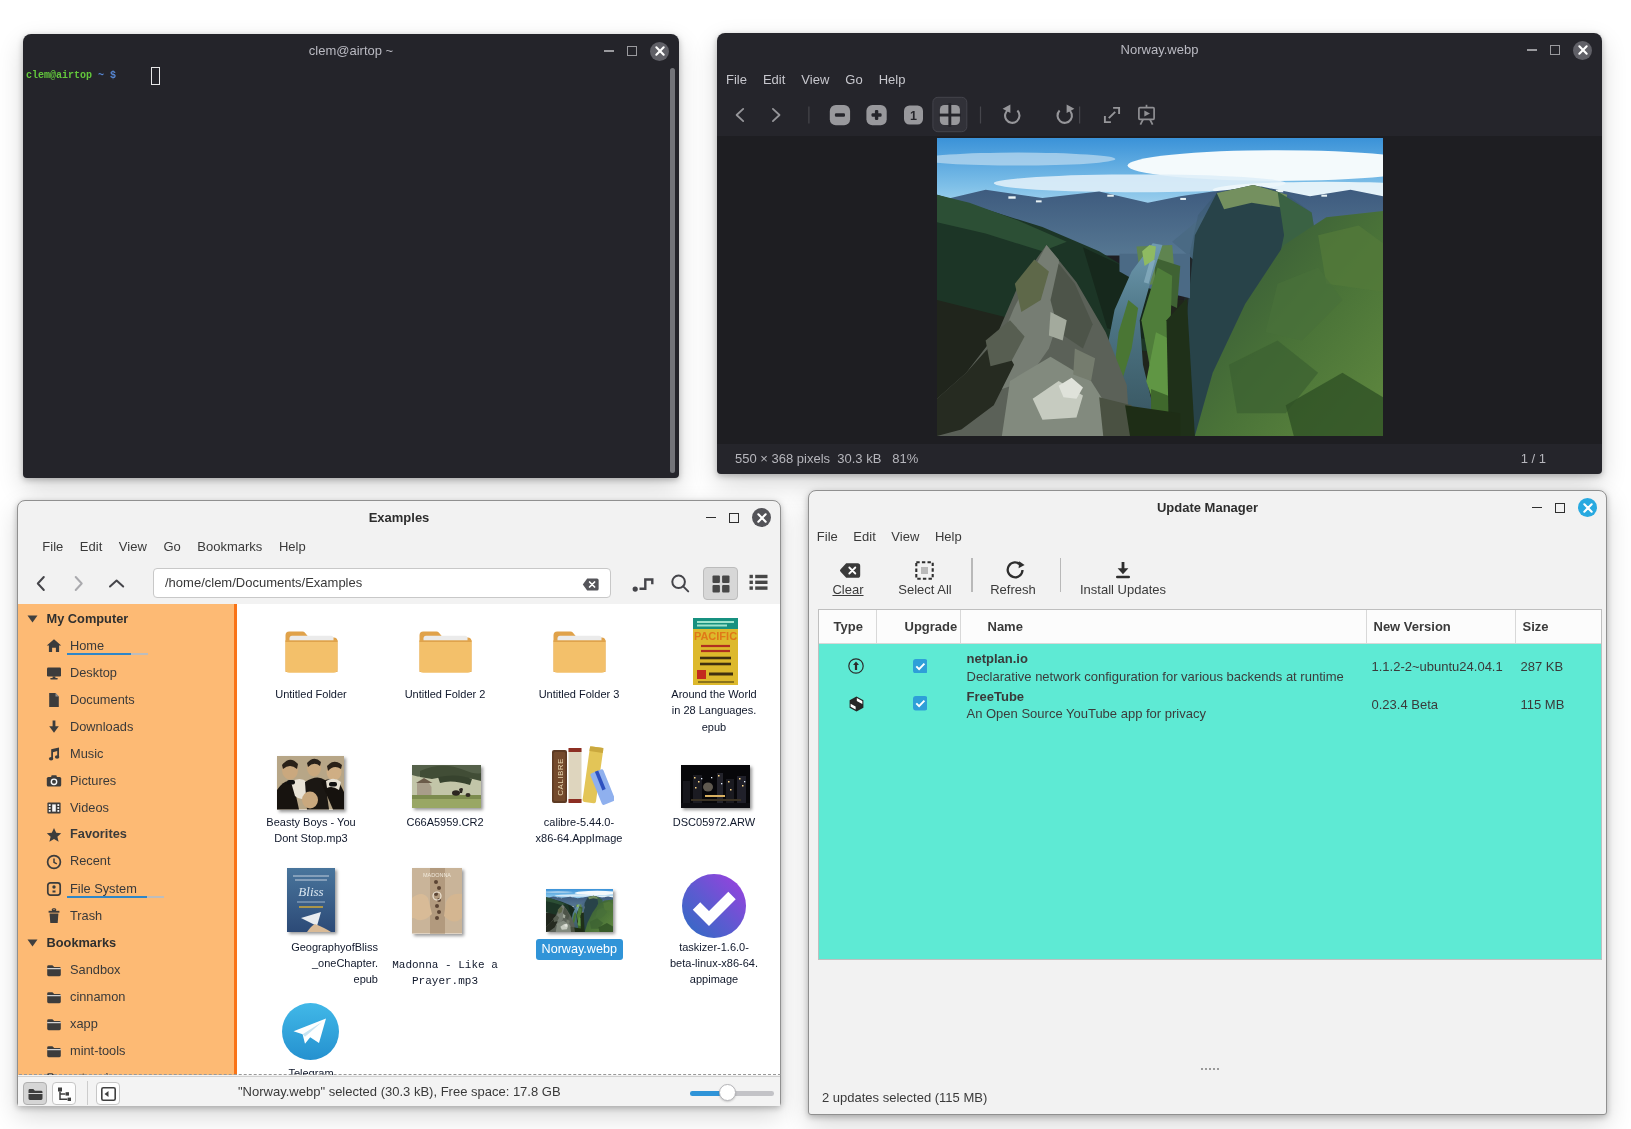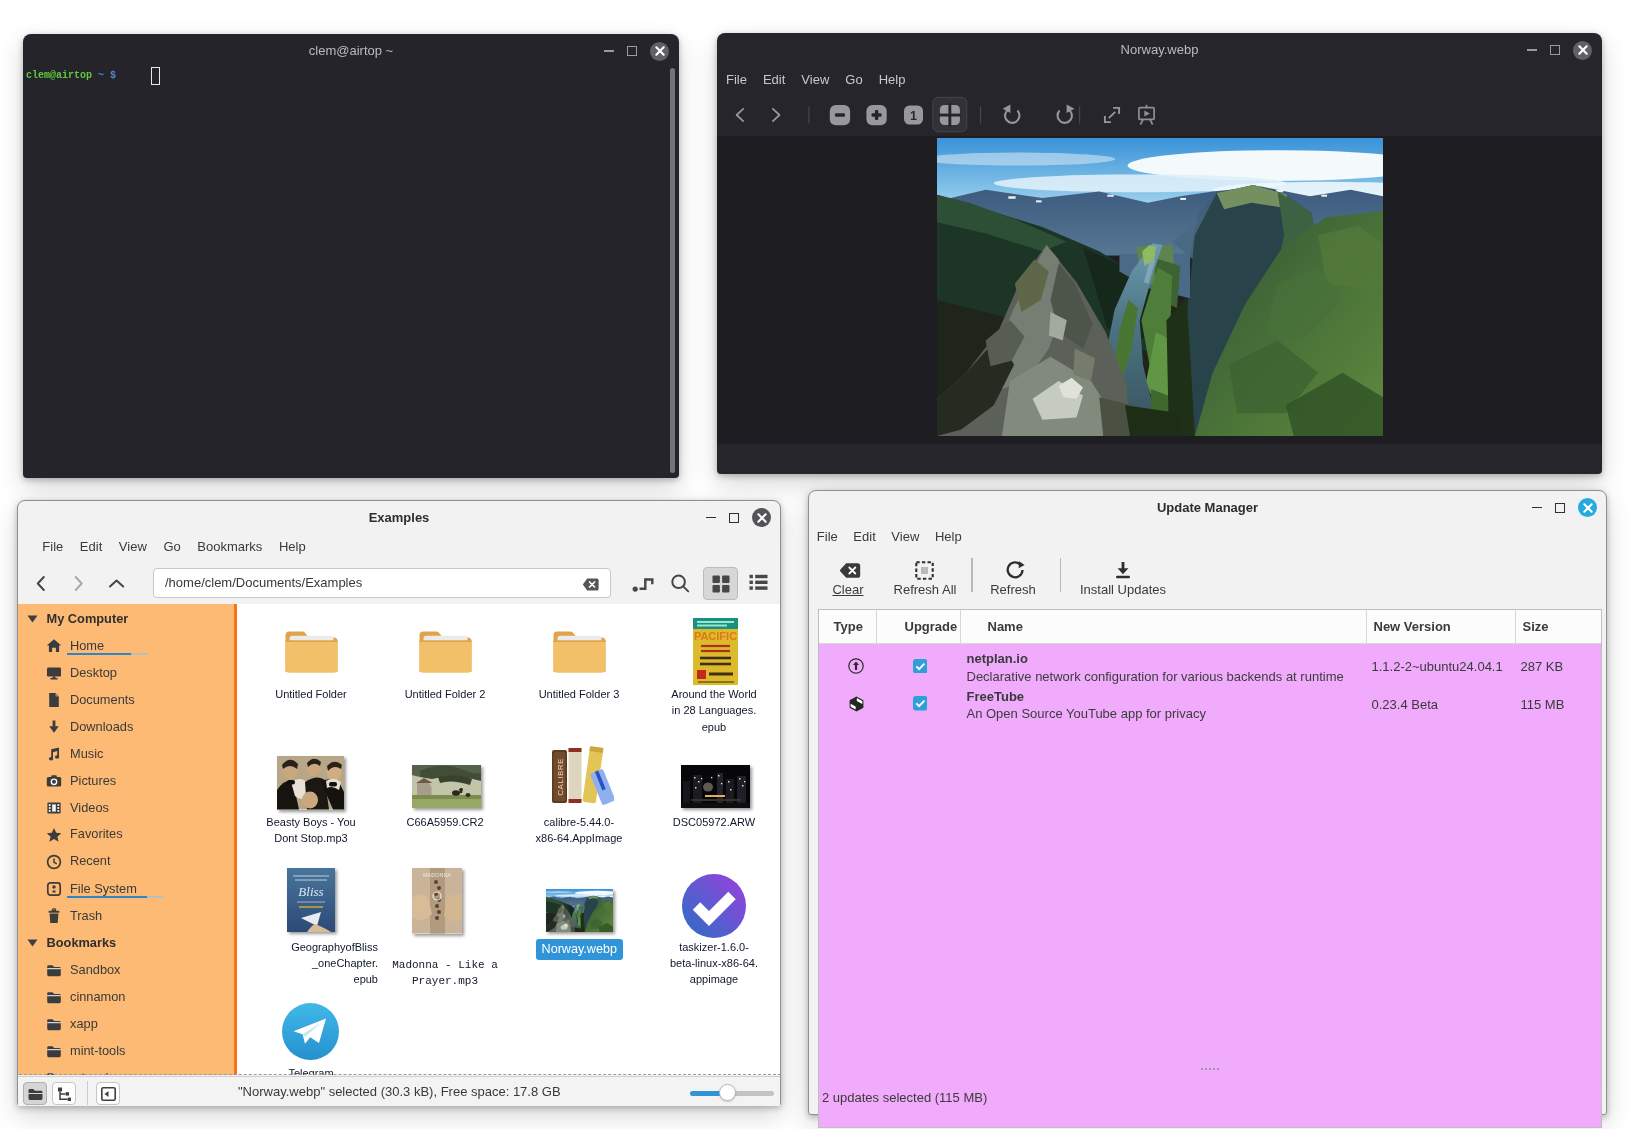--- a/index.html
+++ b/index.html
@@ -220,20 +220,24 @@
       <path d="M426 23.5 L423.4 28.6"></path>
       <path d="M433 23.5 L435.6 28.6"></path>
     </g>
     <path d="M427.3 14.6 L433 17.5 L427.3 20.4 Z" fill="#8f8f93"></path>
   </svg>
   <div id="vcontent">
     <svg style="position:absolute;left:220px;top:2px" width="446" height="298">
         <use href="#fjord"></use>
       </svg>
   </div>
+  <div id="vstatus">
+    <span style="position:absolute;left:18px;top:7px">550 × 368 pixels&nbsp;&nbsp;30.3 kB&nbsp;&nbsp;&nbsp;81%</span>
+    <span style="position:absolute;right:56px;top:7px">1 / 1</span>
+  </div>
 </div>
 
 <div class="win shadow" id="nemo">
   <div class="ltitle">Examples</div>
   <div class="lbtns">
     <div class="lmin"></div>
       <div class="lmax"></div>
     <div class="lclose">
         <svg class="xx" viewBox="0 0 12 12">
           <path d="M2 2 L10 10 M10 2 L2 10" stroke="#fff" stroke-width="2.3" stroke-linecap="round"></path>
@@ -353,21 +357,21 @@
               <rect x="2.8" y="7.1" width="1.8" height="1.8"></rect>
               <rect x="2.8" y="10" width="1.8" height="1.8"></rect>
               <rect x="11.4" y="4.2" width="1.8" height="1.8"></rect>
               <rect x="11.4" y="7.1" width="1.8" height="1.8"></rect>
               <rect x="11.4" y="10" width="1.8" height="1.8"></rect>
               <rect x="6.2" y="4.4" width="3.6" height="7.2"></rect>
             </g>
           </svg>
           <span>Videos</span>
         </div>
-      <div class="srow" style="top:218.7px;">
+      <div class="srow" style="top:218.7px;font-weight:bold;">
           <svg width="16" height="16" viewBox="0 0 16 16">
             <path d="M8 1 L10.2 5.8 15.2 6.3 11.4 9.7 12.6 14.7 8 12 3.4 14.7 4.6 9.7 0.8 6.3 5.8 5.8 Z" fill="#3c3c3c"></path>
           </svg>
           <span>Favorites</span>
         </div>
       <div class="srow" style="top:245.8px;">
           <svg width="16" height="16" viewBox="0 0 16 16">
             <circle cx="8" cy="8" r="6.4" fill="none" stroke="#3c3c3c" stroke-width="1.7"></circle>
             <path d="M8 4.5 V8.3 L10.8 9.9" stroke="#3c3c3c" stroke-width="1.5" fill="none"></path>
           </svg>
@@ -656,36 +660,36 @@
   <div id="umtoolbar" style="position:absolute;left:0;top:62px;width:797px;height:51px;font-size:13px;color:#3a3a3a;">
     <svg style="position:absolute;left:30px;top:9px" width="22" height="17" viewBox="0 0 22 17">
       <path d="M7.2 1.2 H18.6 a2.6 2.6 0 0 1 2.6 2.6 v9.4 a2.6 2.6 0 0 1 -2.6 2.6 H7.2 L1.6 9.8 a1.8 1.8 0 0 1 0 -2.6 Z" fill="#3a3a3a"></path>
       <path d="M10.3 5.5 L16.3 11.5 M16.3 5.5 L10.3 11.5" stroke="#fff" stroke-width="1.8" stroke-linecap="round"></path>
     </svg>
     <span style="position:absolute;left:0;top:29px;width:78px;text-align:center;text-decoration:underline;">Clear</span>
     <svg style="position:absolute;left:106px;top:8px" width="19" height="19" viewBox="0 0 19 19">
       <rect x="1.3" y="1.3" width="16.4" height="16.4" fill="none" stroke="#2e2e2e" stroke-width="2.1" stroke-dasharray="3.4 2.2"></rect>
       <rect x="6" y="6" width="7" height="7" fill="#b9b9b9"></rect>
     </svg>
-    <span style="position:absolute;left:76px;top:29px;width:80px;text-align:center;">Refresh All</span>
+    <span style="position:absolute;left:76px;top:29px;width:80px;text-align:center;">Select All</span>
     <div style="position:absolute;left:162.4px;top:5px;width:1.2px;height:34px;background:#b9b9b9;"></div>
     <svg style="position:absolute;left:196px;top:7px" width="20" height="20" viewBox="0 0 20 20">
       <path d="M15.6 4.9 A 7.4 7.4 0 1 0 17.5 10" fill="none" stroke="#2e2e2e" stroke-width="2.3"></path>
       <path d="M14.2 1.2 L19.6 5.1 L13.6 8.3 Z" fill="#2e2e2e"></path>
     </svg>
     <span style="position:absolute;left:165px;top:29px;width:78px;text-align:center;">Refresh</span>
     <div style="position:absolute;left:251px;top:5px;width:1.2px;height:34px;background:#b9b9b9;"></div>
     <svg style="position:absolute;left:304px;top:7px" width="20" height="20" viewBox="0 0 20 20">
       <rect x="8.6" y="2" width="2.8" height="7.5" fill="#2e2e2e"></rect>
       <path d="M4.6 8.2 h10.8 L10 14.2 Z" fill="#2e2e2e"></path>
       <rect x="3" y="15.7" width="14" height="2.6" rx="1.2" fill="#2e2e2e"></rect>
     </svg>
     <span style="position:absolute;left:260px;top:29px;width:108px;text-align:center;">Install Updates</span>
   </div>
-  <div id="umtable" style="position:absolute;left:8.5px;top:118px;width:784px;height:519px;background:#f0abfc;border:1px solid #bfbfbf;font-size:13px;">
+  <div id="umtable" style="position:absolute;left:8.5px;top:118px;width:784px;height:351px;background:#5eead4;border:1px solid #bfbfbf;font-size:13px;">
     <div style="position:absolute;left:0;top:0;width:100%;height:33.6px;background:#fcfcfc;border-bottom:1px solid #d8d8d8;">
       <b style="position:absolute;left:15px;top:9px;">Type</b>
       <b style="position:absolute;left:86px;top:9px;">Upgrade</b>
       <b style="position:absolute;left:169px;top:9px;">Name</b>
       <b style="position:absolute;left:555px;top:9px;">New Version</b>
       <b style="position:absolute;left:704px;top:9px;">Size</b>
       <div style="position:absolute;left:57.2px;top:0;width:1px;height:33.6px;background:#d8d8d8;"></div>
       <div style="position:absolute;left:141.2px;top:0;width:1px;height:33.6px;background:#d8d8d8;"></div>
       <div style="position:absolute;left:547.2px;top:0;width:1px;height:33.6px;background:#d8d8d8;"></div>
       <div style="position:absolute;left:696.8px;top:0;width:1px;height:33.6px;background:#d8d8d8;"></div>

